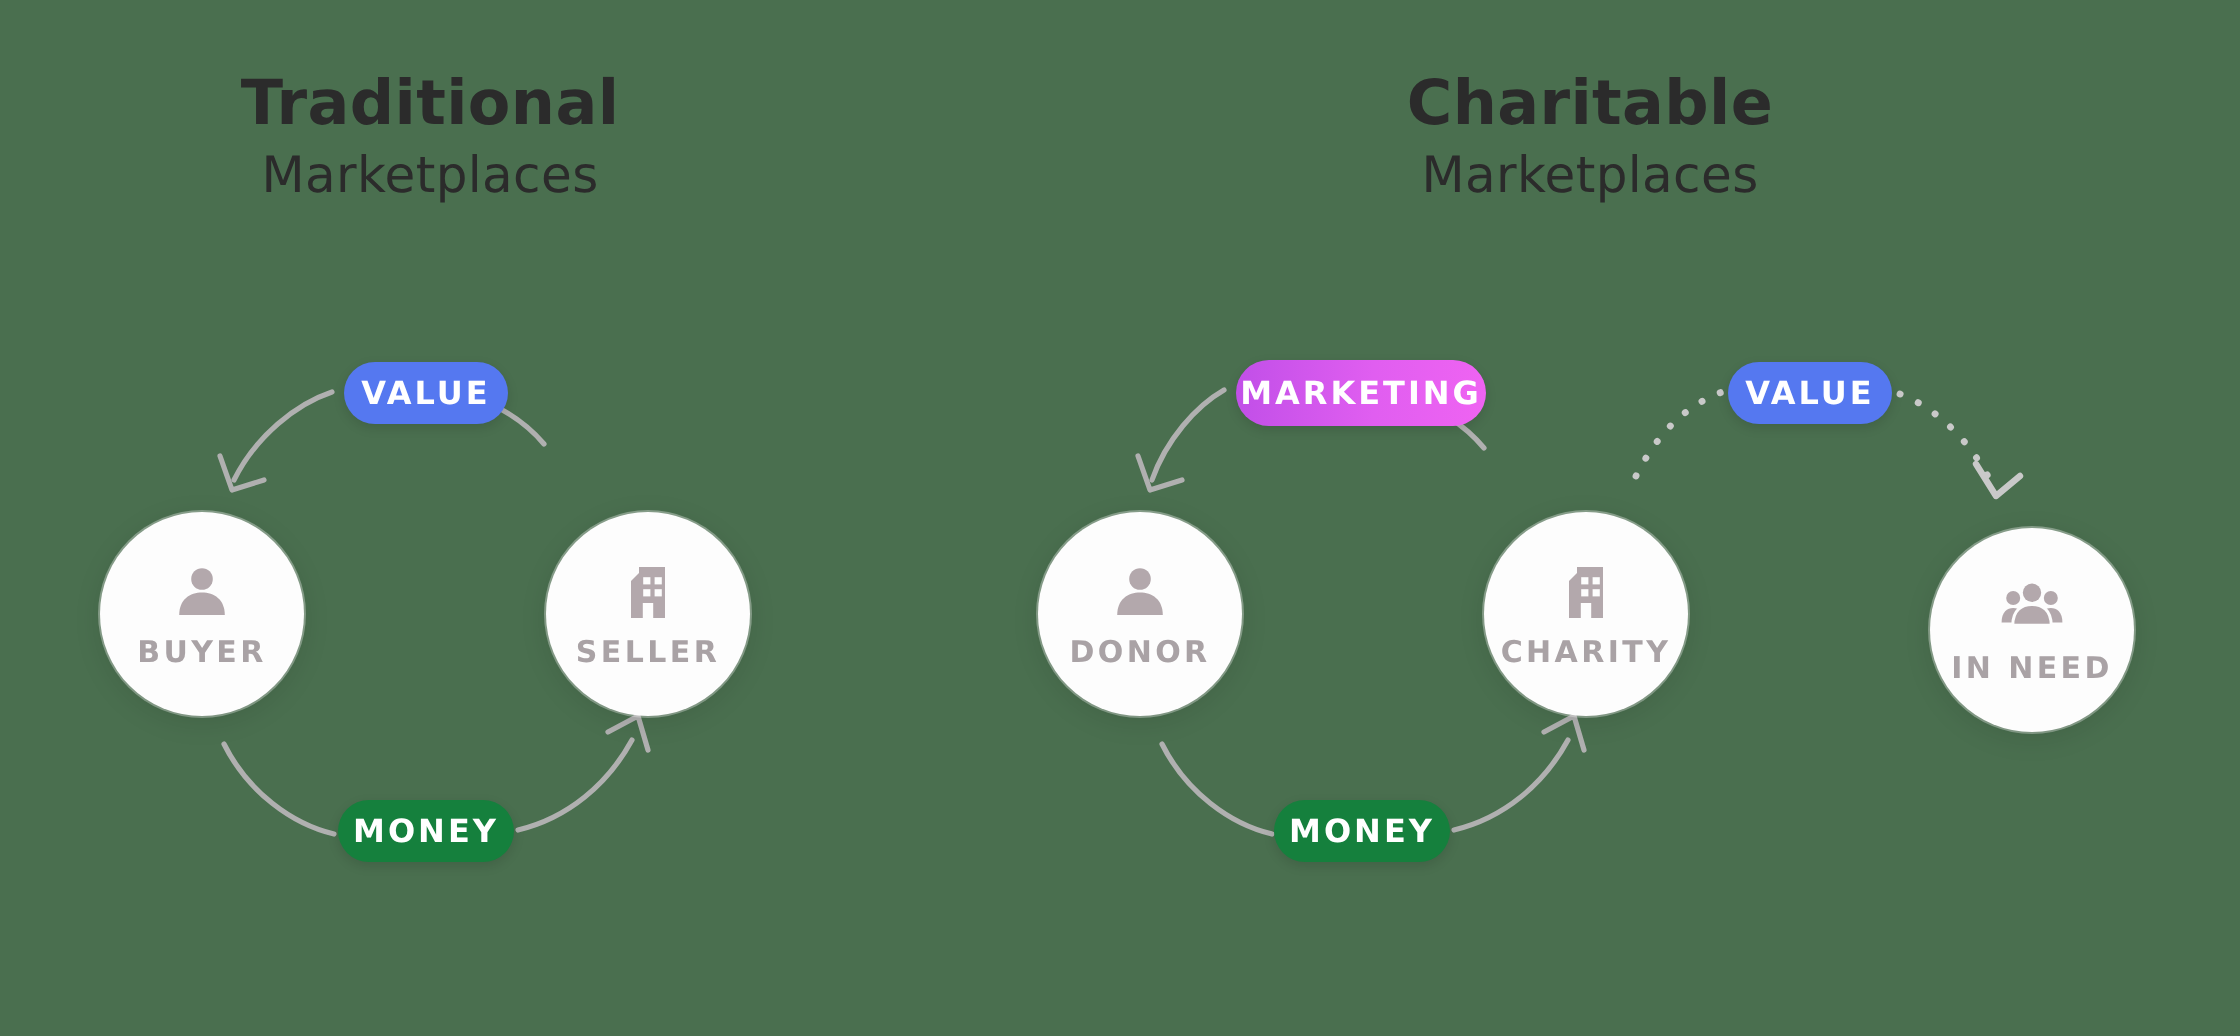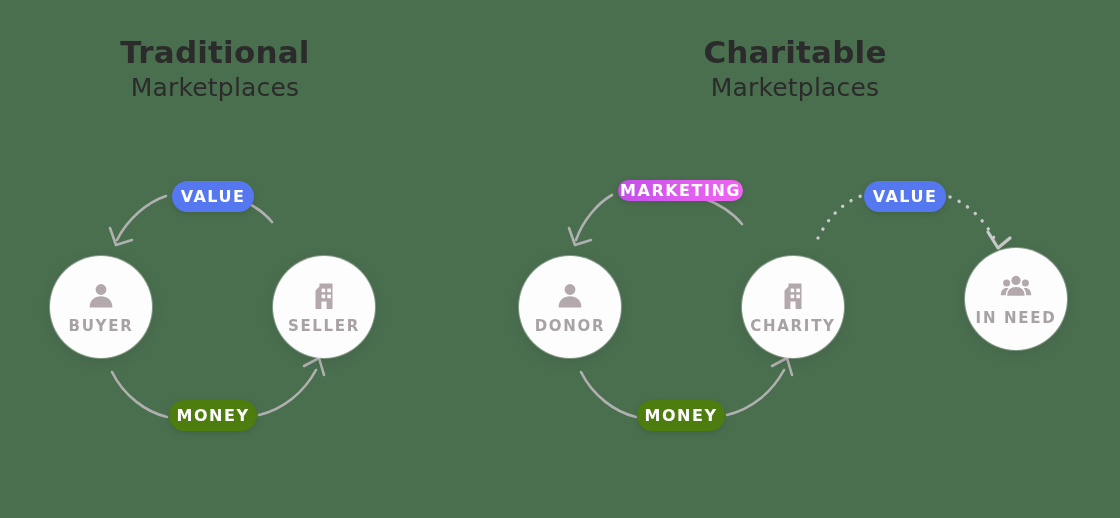--- a/index.html
+++ b/index.html
@@ -75,47 +75,47 @@
     color: #a9a2a5;
     white-space: nowrap;
     text-transform: uppercase;
   }
 
   
   #node-buyer   { left: 50px;  top: 256px; }
   #node-seller  { left: 273px; top: 256px; align-items: center; }
   #node-donor   { left: 519px; top: 256px; }
   #node-charity { left: 742px; top: 256px; }
-  #node-inneed  { left: 965px; top: 248px; }
+  #node-inneed  { left: 965px; top: 264px; }
 
   
   .pill {
     position: absolute;
     display: flex;
     align-items: center;
     justify-content: center;
     border-radius: 999px;
     color: #ffffff;
     font-size: 16px;
     font-weight: 700;
     letter-spacing: 1.5px;
     white-space: nowrap;
     box-sizing: border-box;
     text-transform: uppercase;
     box-shadow: 0 2px 6px rgba(0,0,0,0.12);
   }
   .pill-blue  { background: #5578f0; }
-  .pill-green { background: #4d7c0f; }
+  .pill-green { background: #15803d; }
   .pill-magenta {
     background: linear-gradient(90deg, #c14fe8 0%, #e05ef0 55%, #ef63f2 100%);
   }
 
   #pill-value-left    { left: 172px; top: 181px; width: 82px;  height: 31px; }
   #pill-money-left    { left: 169px; top: 400px; width: 88px;  height: 31px; }
-  #pill-marketing     { left: 618px; top: 180px; width: 125px; height: 21px; }
+  #pill-marketing     { left: 618px; top: 180px; width: 125px; height: 33px; }
   #pill-money-right   { left: 637px; top: 400px; width: 88px;  height: 31px; }
   #pill-value-right   { left: 864px; top: 181px; width: 82px;  height: 31px; }
 
   
   .arrows {
     position: absolute;
     inset: 0;
     width: 1120px;
     height: 518px;
     pointer-events: none;

